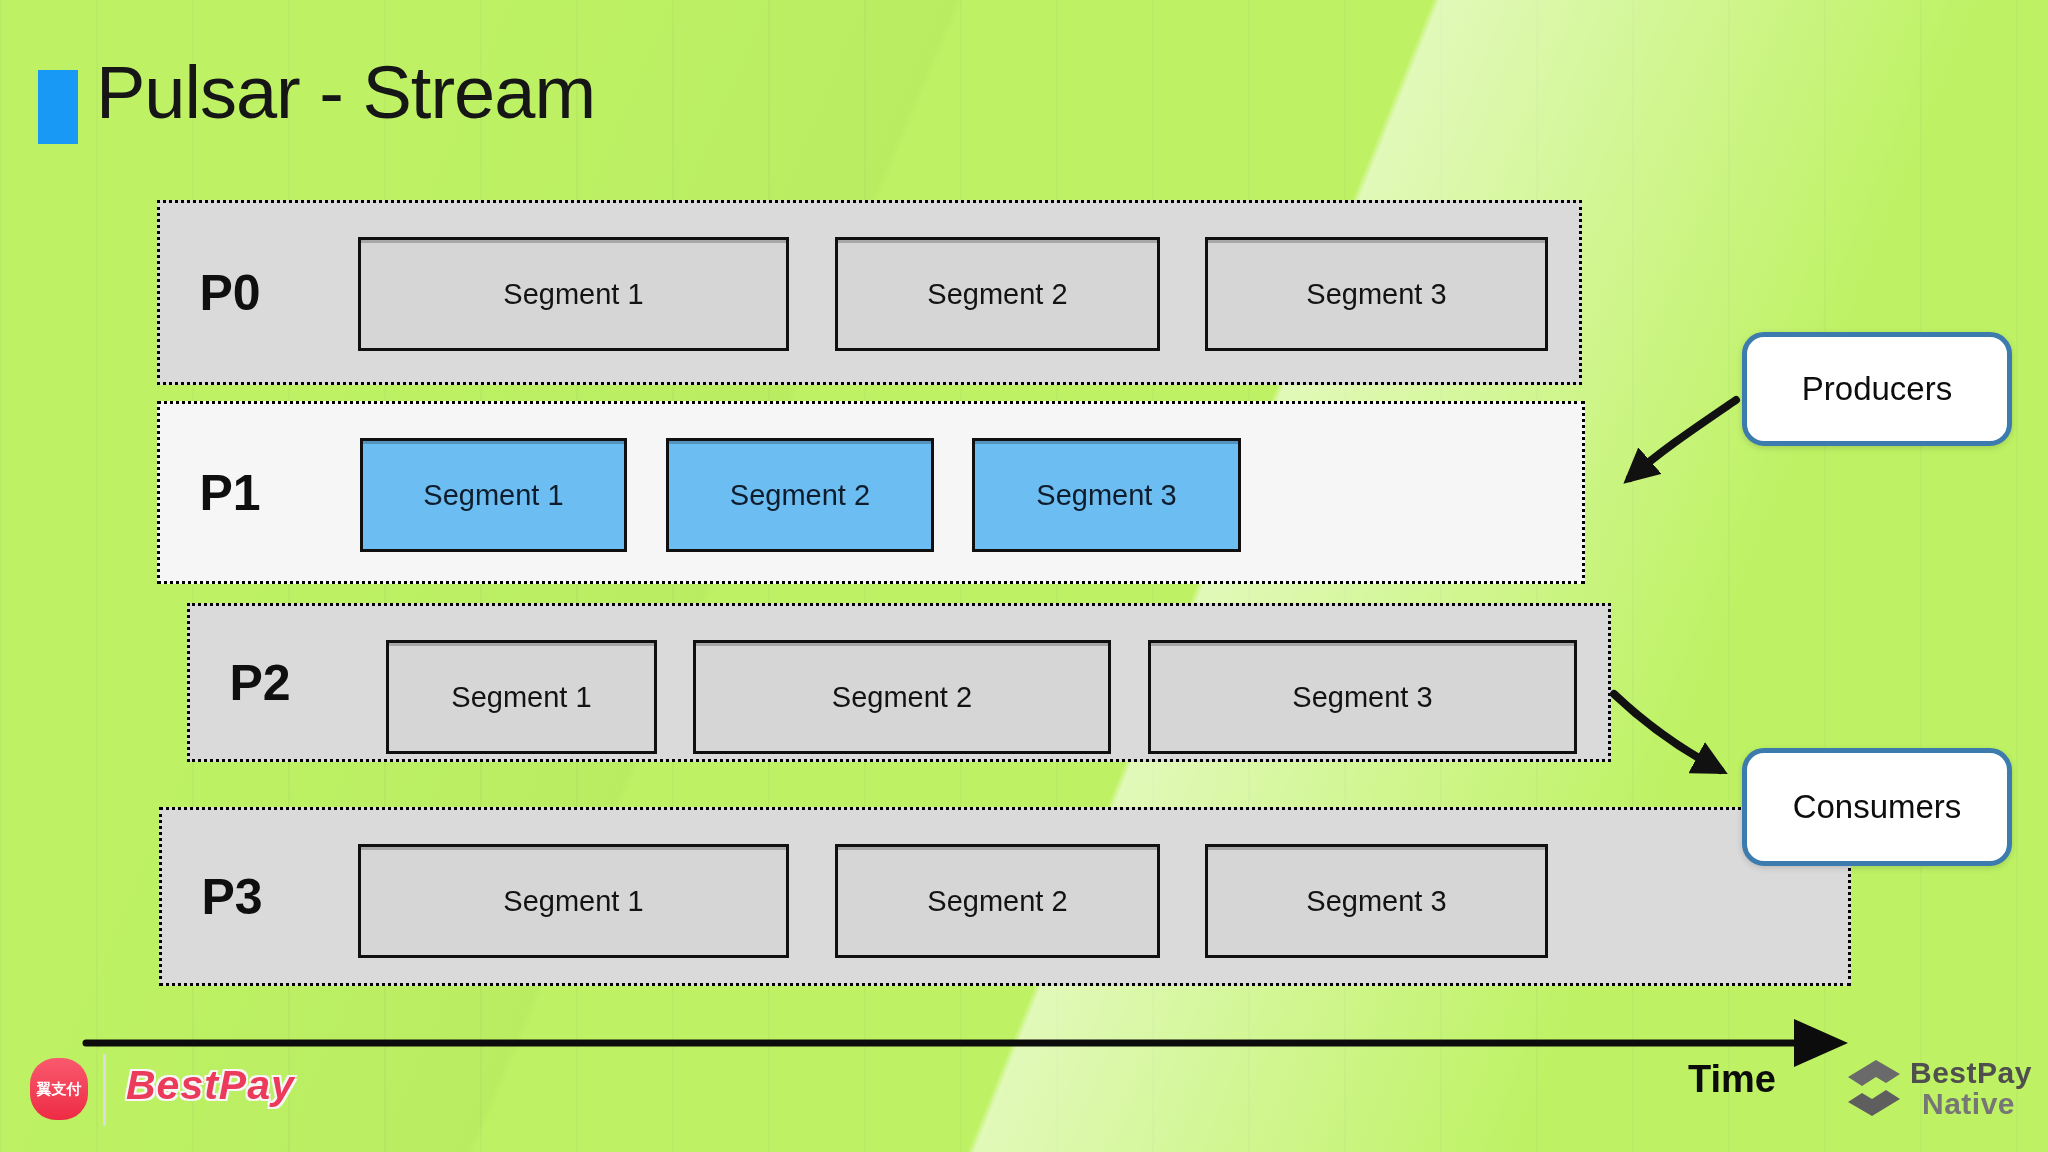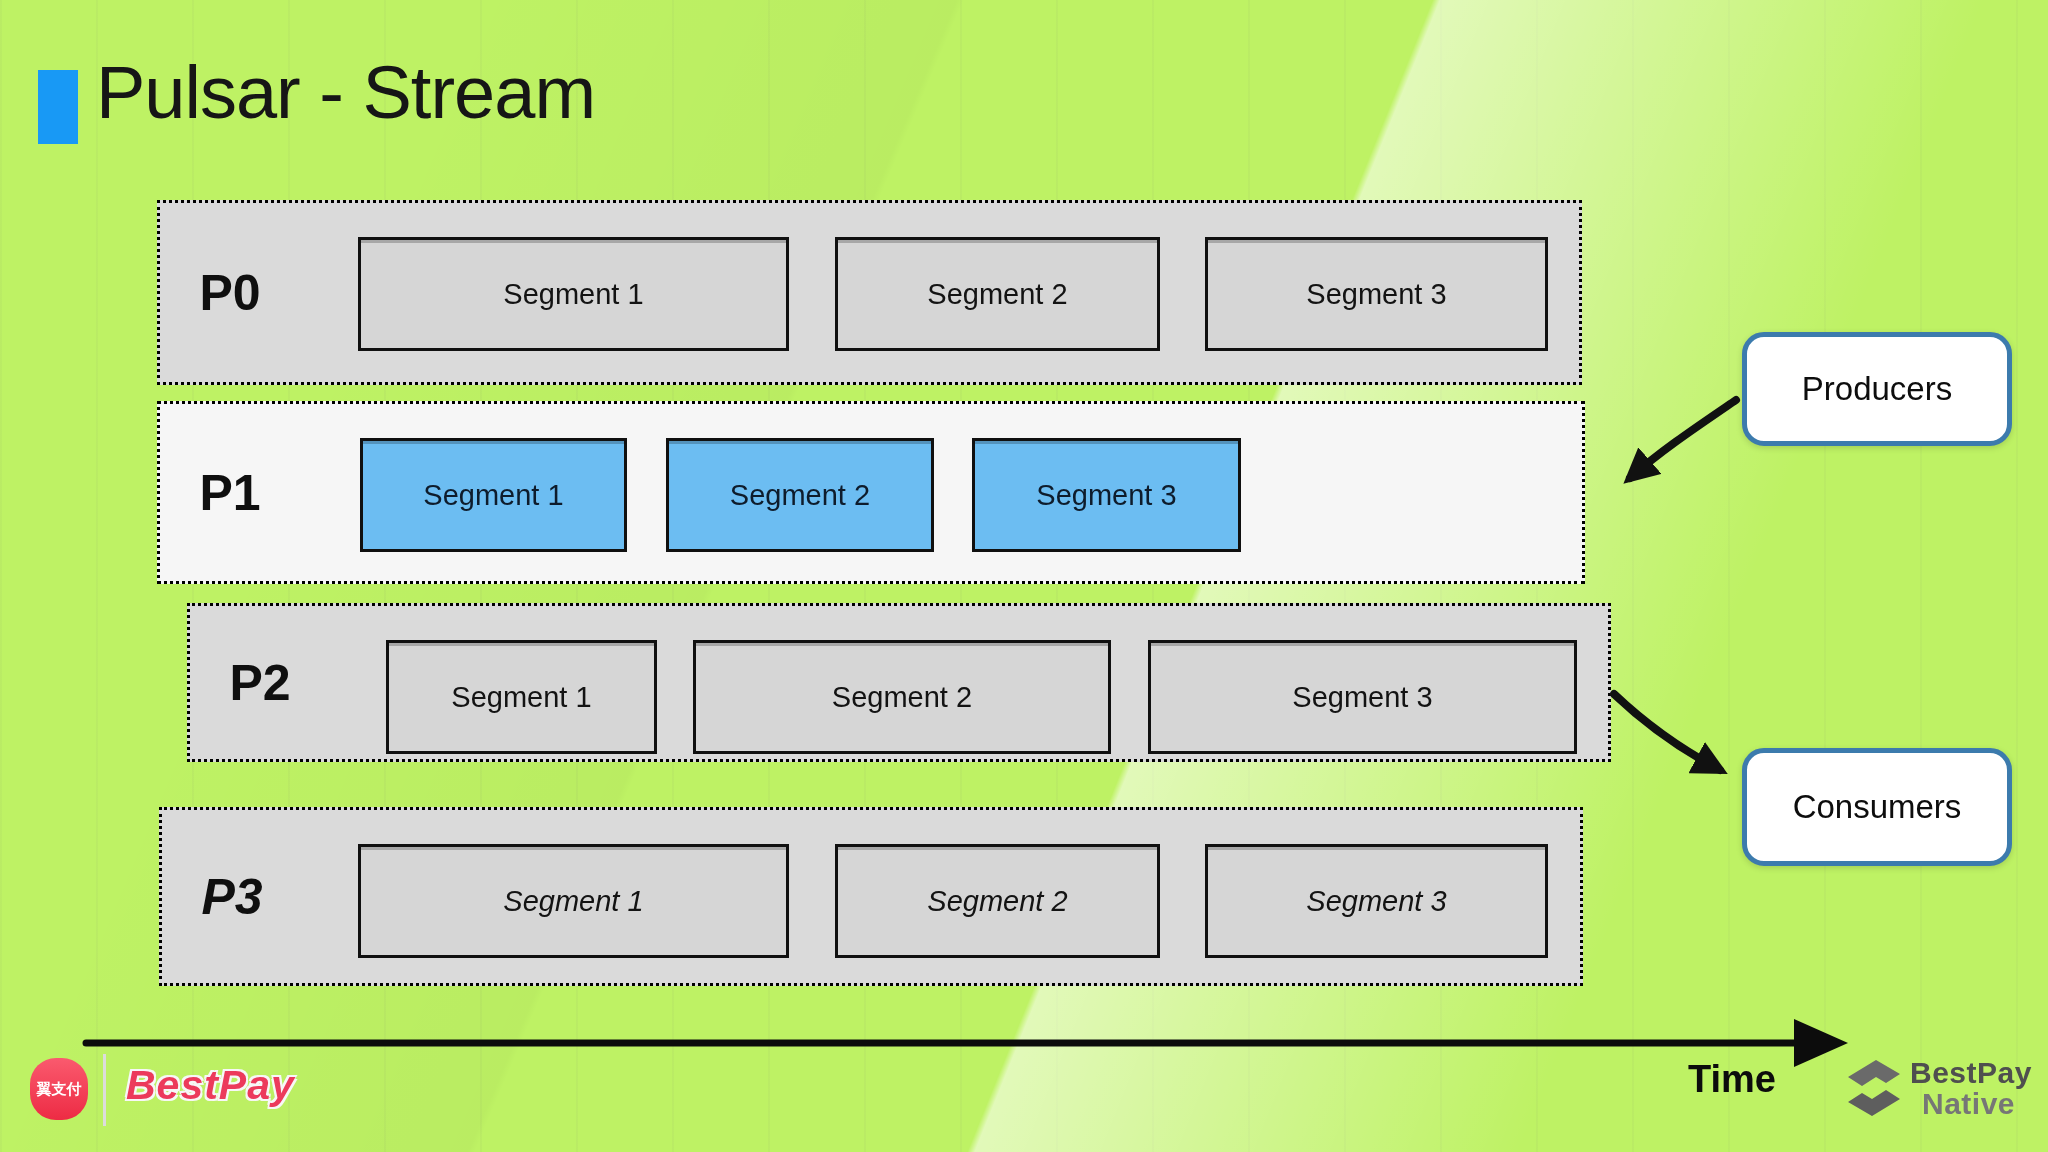--- a/index.html
+++ b/index.html
@@ -51,21 +51,21 @@
     display: flex; align-items: center; justify-content: center;
     font-size: 29px; font-weight: 500; color: #131313;
     background: #d6d6d6;
     box-shadow: inset 0 3px 0 rgba(0,0,0,0.22);
   }
   .segment.blue { background: #6cbdf2; color: #0e1c2c; }
 
   #row-p0 { left: 157px; top: 200px; width: 1425px; height: 185px; }
   #row-p1 { left: 157px; top: 401px; width: 1428px; height: 183px; }
   #row-p2 { left: 159px; top: 603px; width: 1424px; height: 159px; margin-left: 28px; }
-  #row-p3 { left: 159px; top: 807px; width: 1424px; height: 179px; font-style: italic; }
+  #row-p3 { left: 159px; top: 807px; width: 1692px; height: 179px; }
 
   
   .callout {
     position: absolute; width: 270px;
     background: #ffffff;
     border: 5px solid #3c7bad;
     border-radius: 22px;
     display: flex; align-items: center; justify-content: center;
     font-size: 33px; font-weight: 500; color: #0d0d0d;
     box-shadow: 0 2px 6px rgba(0,0,0,0.15);

